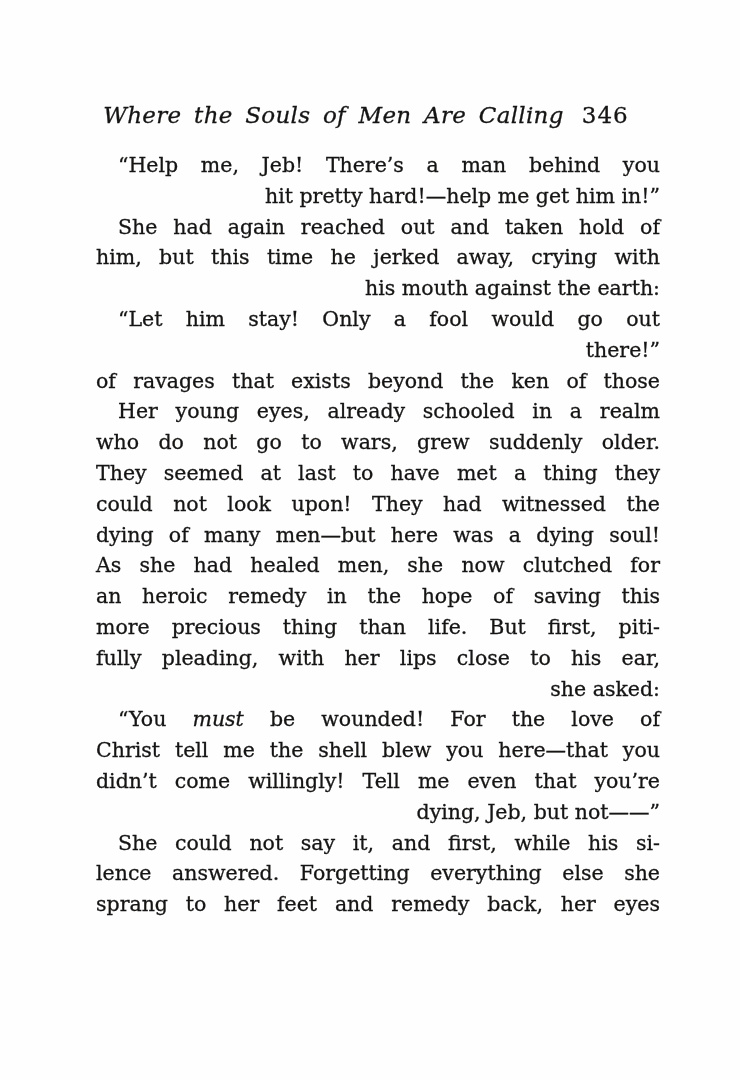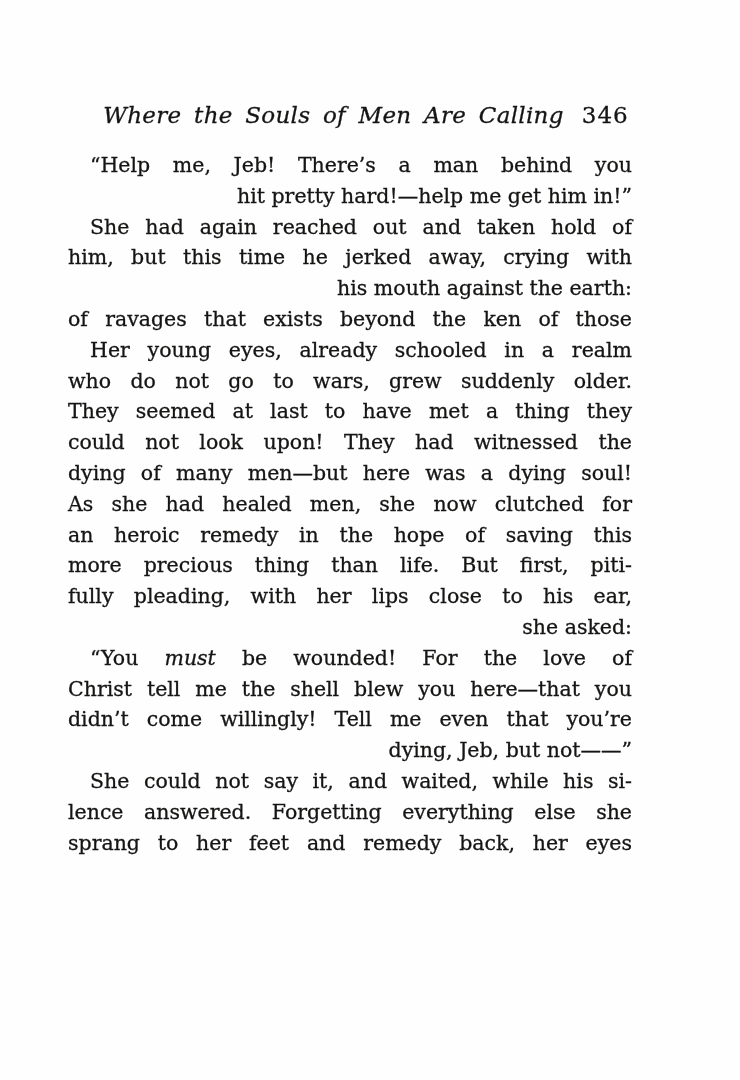--- a/index.html
+++ b/index.html
@@ -31,21 +31,21 @@
     word-spacing: 5px;
     margin-top: 20px;
   }
   .rh-folio {
     font-style: normal;
     margin-left: 18px;
     letter-spacing: 1px;
   }
   .body-text {
     position: absolute;
-    left: 68px; top: 150px; width: 564px;
+    left: 96px; top: 150px; width: 564px;
     font-size: 20.5px;
     line-height: 30.8px;
   }
   .line {
     text-align: justify;
     text-align-last: justify;
   }
   .line.para-end {
     text-align: right;
     text-align-last: auto;
@@ -64,37 +64,41 @@
       <div class="paragraph">
         <div class="line first">“Help me, Jeb!  There’s a man behind you</div>
         <div class="line para-end">hit pretty hard!—help me get him in!”</div>
       </div>
       <div class="paragraph">
         <div class="line first">She had again reached out and taken hold of</div>
         <div class="line">him, but this time he jerked away, crying with</div>
         <div class="line para-end">his mouth against the earth:</div>
       </div>
       <div class="paragraph">
+        <div class="line first">“Let him stay!  Only a fool would go out</div>
+        <div class="line para-end">there!”</div>
+      </div>
+      <div class="paragraph">
         <div class="line">of ravages that exists beyond the ken of those</div>
         <div class="line first">Her young eyes, already schooled in a realm</div>
         <div class="line">who do not go to wars, grew suddenly older.</div>
         <div class="line">They seemed at last to have met a thing they</div>
         <div class="line">could not look upon!  They had witnessed the</div>
         <div class="line">dying of many men—but here was a dying soul!</div>
         <div class="line">As she had healed men, she now clutched for</div>
         <div class="line">an heroic remedy in the hope of saving this</div>
         <div class="line">more precious thing than life.  But first, piti-</div>
         <div class="line">fully pleading, with her lips close to his ear,</div>
         <div class="line para-end">she asked:</div>
       </div>
       <div class="paragraph">
         <div class="line first">“You <em>must</em> be wounded!  For the love of</div>
         <div class="line">Christ tell me the shell blew you here—that you</div>
         <div class="line">didn’t come willingly!  Tell me even that you’re</div>
         <div class="line para-end">dying, Jeb, but not——”</div>
       </div>
       <div class="paragraph">
-        <div class="line first">She could not say it, and waited, while his si-</div>
+        <div class="line first">She could not say it, and first, while his si-</div>
         <div class="line">lence answered.  Forgetting everything else she</div>
         <div class="line">sprang to her feet and remedy back, her eyes</div>
       </div>
     </div>
 </div>
 
 </body></html>

